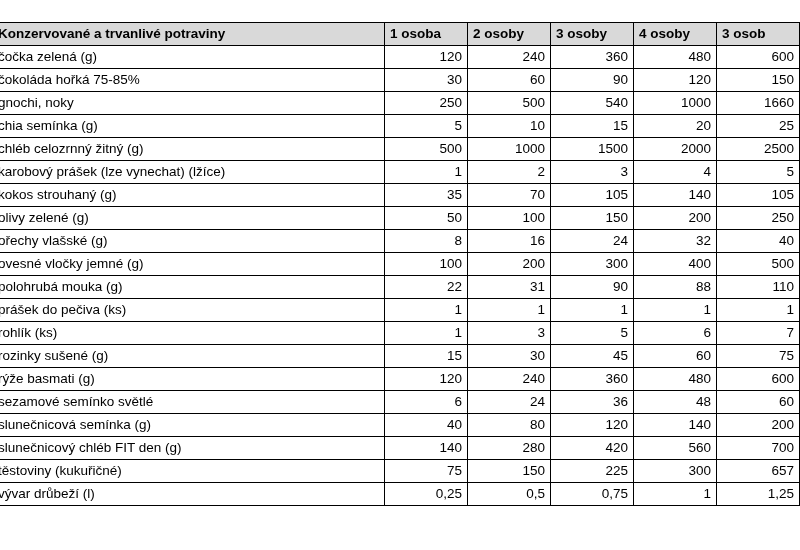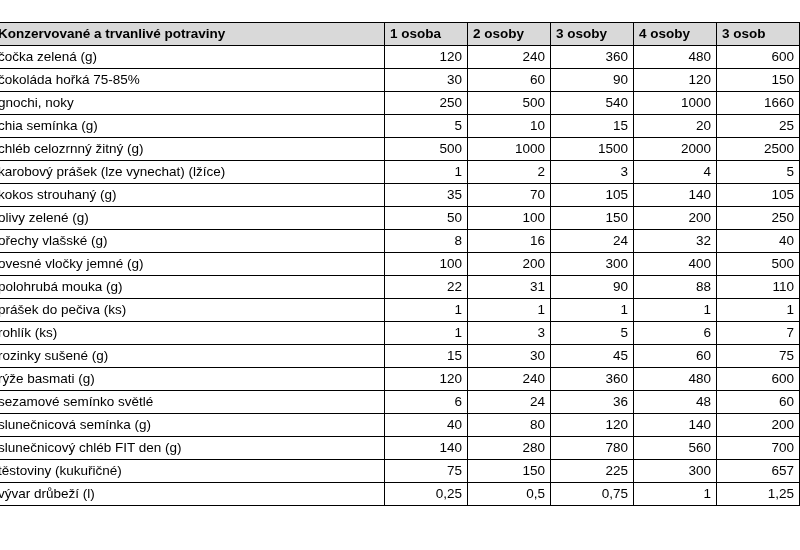--- a/index.html
+++ b/index.html
@@ -222,21 +222,21 @@
         <td class="num">40</td>
         <td class="num">80</td>
         <td class="num">120</td>
         <td class="num">140</td>
         <td class="num">200</td>
       </tr>
       <tr>
         <td class="label">slunečnicový chléb FIT den (g)</td>
         <td class="num">140</td>
         <td class="num">280</td>
-        <td class="num">780</td>
+        <td class="num">420</td>
         <td class="num">560</td>
         <td class="num">700</td>
       </tr>
       <tr>
         <td class="label">těstoviny (kukuřičné)</td>
         <td class="num">75</td>
         <td class="num">150</td>
         <td class="num">225</td>
         <td class="num">300</td>
         <td class="num">657</td>

